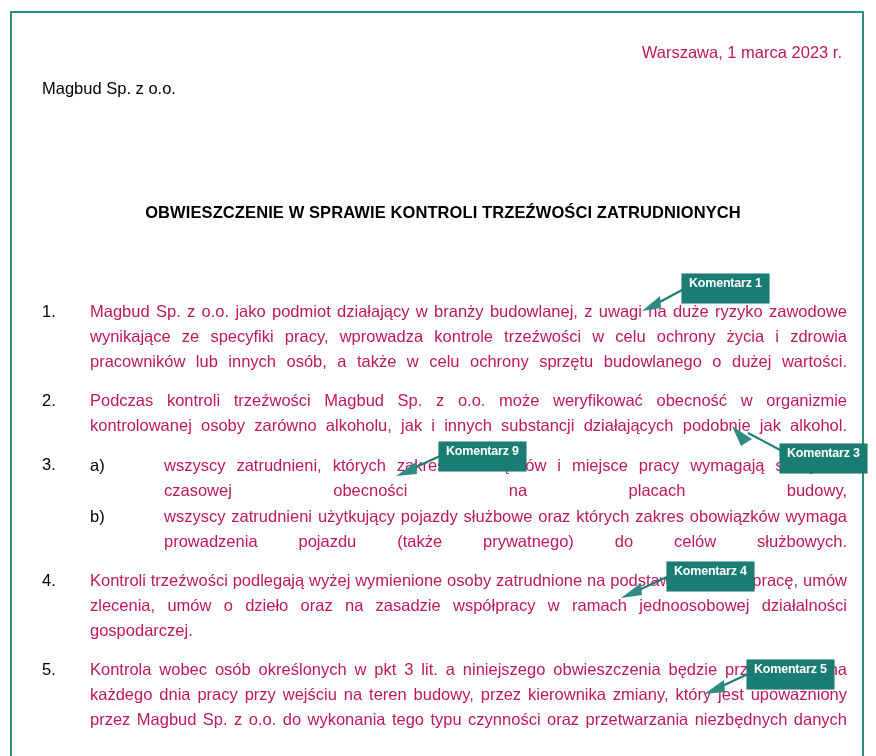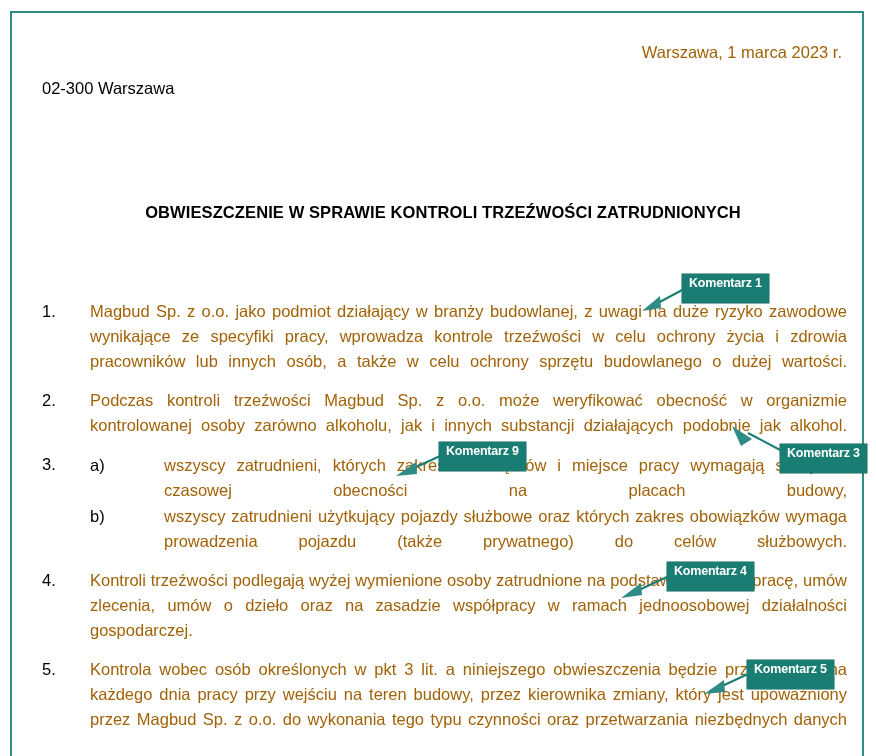--- a/index.html
+++ b/index.html
@@ -43,21 +43,21 @@
     height: 760px;
     box-sizing: border-box;
     padding: 0;
   }
 
   
   .doc-text {
     font-family: "Liberation Sans", sans-serif;
     font-size: 16.5px;
     line-height: 25px;
-    color: #a16207;
+    color: #be185d;
     text-align: justify;
   }
 
   #date-line {
     position: absolute;
     right: 24px;
     top: 28px;
     font-family: "Liberation Sans", sans-serif;
     font-size: 16.5px;
     line-height: 22px;
@@ -182,21 +182,21 @@
 </head>
 <body>
 
 <div id="page-root">
   <div id="page-sheet">
     <div id="page-body">
 
       <div id="date-line" class="doc-text">Warszawa, 1 marca 2023 r.</div>
 
       <div id="addressee">
-        <div>02-300 Warszawa</div>
+        <div>Magbud Sp. z o.o.</div>
       </div>
 
       <div id="doc-title">OBWIESZCZENIE W SPRAWIE KONTROLI TRZEŹWOŚCI ZATRUDNIONYCH</div>
 
 
       <div id="main-list">
 
         <div class="num-item">
           <div class="marker">1.</div>
           <div class="body doc-text spread">Magbud Sp. z o.o. jako podmiot działający w branży budowlanej, z uwagi na duże ryzyko zawodowe wynikające ze specyfiki pracy, wprowadza kontrole trzeźwości w celu ochrony życia i zdrowia pracowników lub innych osób, a także w celu ochrony sprzętu budowlanego o dużej wartości.</div>

